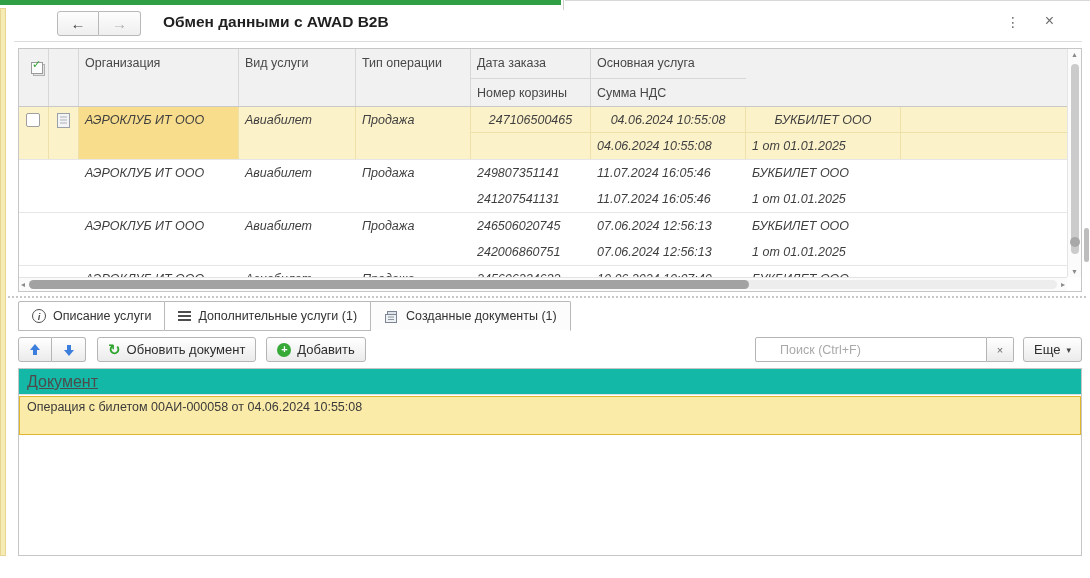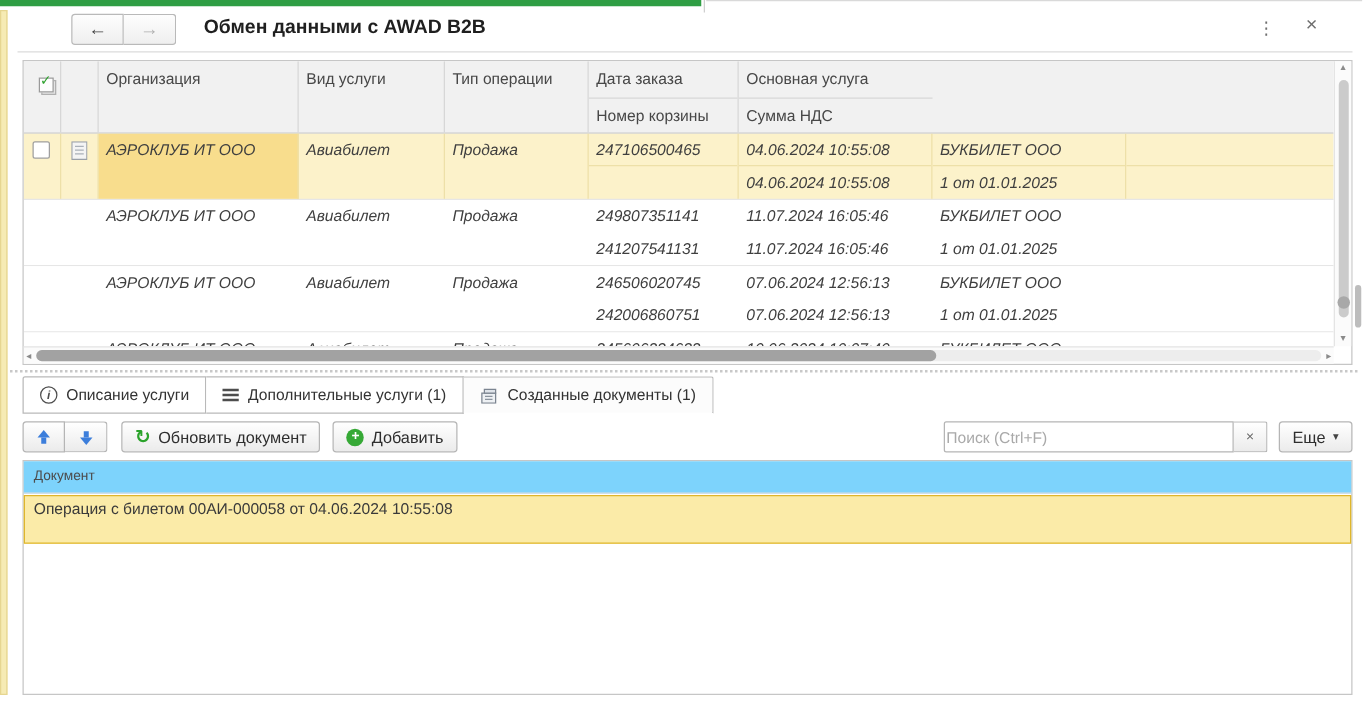--- a/index.html
+++ b/index.html
@@ -38,21 +38,21 @@
   .selall .cube { position:absolute; left:2px; top:2px; width:12px; height:12px; background:#e4e4e4; border:1px solid #b0b0b0; }
   .selall .face { position:absolute; left:0; top:0; width:12px; height:12px; background:#fdfdfd; border:1px solid #9a9a9a; }
   .selall .chk { position:absolute; left:1px; top:-4px; font-size:11px; font-weight:bold; color:#2da12d; }
 
   .orow { height:53px; border-bottom:1px solid #e6e6e6; background:#fff; }
   .orow .c { font-size:12.5px; color:#3f3f3f; overflow:hidden; }
   .orow .l1, .orow .l2 { height:26px; line-height:26px; padding:0 6px; white-space:nowrap; overflow:hidden;font-style:italic; }
   .orow.sel { background:#fcf2ca; }
   .orow.sel .c { border-right:1px solid #ede0a8; }
   .orow.sel .c:last-child { border-right:none; }
-  .orow.sel .l1.div { border-bottom:1px solid #ede0a8; }
+  .orow.sel .l1.div { border-bottom:1px solid #ede0a8;text-align:center; }
   .orow.sel .orgcell { background:#f8dd8d; }
   .orow.partial { height:53px; border-bottom:none; }
   .rowchk { width:14px; height:14px; border:1px solid #9f9f9f; background:#fff; border-radius:2px; margin:6px 0 0 7px; }
   .docicon { margin:6px 0 0 8px; display:block; }
 
   
   .vscroll { position:absolute; top:0; right:0; width:14px; bottom:14px; background:#fbfbfb; border-left:1px solid #e4e4e4; }
   .vscroll .arr { position:absolute; left:0; width:13px; text-align:center; font-size:7px; color:#8a8a8a; }
   .vscroll .arr.up { top:2px; } .vscroll .arr.dn { bottom:2px; }
   .vscroll .thumb { position:absolute; left:3px; top:15px; width:8px; height:190px; background:#cbcbcb; border-radius:4px; }
@@ -85,31 +85,31 @@
   .arrow-up, .arrow-dn { display:inline-block; position:relative; width:10px; height:12px; }
   .arrow-up:before { content:""; position:absolute; left:0; top:0; border-left:5px solid transparent; border-right:5px solid transparent; border-bottom:6px solid #3c7edb; }
   .arrow-up:after { content:""; position:absolute; left:3px; top:6px; width:4px; height:5px; background:#3c7edb; }
   .arrow-dn:before { content:""; position:absolute; left:0; bottom:0; border-left:5px solid transparent; border-right:5px solid transparent; border-top:6px solid #3c7edb; }
   .arrow-dn:after { content:""; position:absolute; left:3px; top:1px; width:4px; height:5px; background:#3c7edb; }
   .icn-refresh { color:#2ba32b; font-size:15px; font-weight:bold; line-height:1; }
   .icn-plus { width:14px; height:14px; border-radius:50%; background:#36a936; color:#fff; font-size:11px; font-weight:bold;
               display:inline-flex; align-items:center; justify-content:center; line-height:1; }
   .gap8 { width:11px; } .gap10 { width:10px; }
   .search-wrap { margin-left:auto; display:flex; }
-  .search-input { width:232px; height:25px; border:1px solid #b5b5b5; border-radius:2px 0 0 2px; padding:0 1px;
+  .search-input { width:232px; height:25px; border:1px solid #b5b5b5; border-radius:2px 0 0 2px; padding:0 24px;
                   font-size:12.5px; color:#a21caf; font-family:inherit; outline:none; }
   .search-input::placeholder { color:#a9a9a9; }
   .search-clear { width:27px; height:25px; border:1px solid #b5b5b5; border-left:none; background:linear-gradient(#ffffff,#ebebeb);
                   border-radius:0 2px 2px 0; font-size:11px; color:#666; display:flex; align-items:center; justify-content:center; }
   .more-btn { margin-left:9px; }
   .caret { font-size:9px; color:#444; }
 
   
   .dtable { position:absolute; left:18px; top:368px; width:1064px; height:188px; border:1px solid #c6c6c6; background:#fff; }
-  .dhead { height:26px; line-height:25px; padding:0 8px; font-size:11px; color:#4c4c4c; background:#7dd3fc; border-bottom:1px solid #e0e0e0; }
+  .dhead { height:26px; line-height:25px; padding:0 8px; font-size:16px; color:#4c4c4c; background:#14b8a6; border-bottom:1px solid #e0e0e0;text-decoration:underline; }
   .drow { height:39px; line-height:21px; padding:0 7px; font-size:12.5px; color:#3a3a3a;
           background:#fbeba8; border:1px solid #dfb62c; margin:1px 0 0 0; white-space:nowrap; overflow:hidden; }
 
   .win-vthumb { position:absolute; right:1px; top:228px; width:5px; height:34px; background:#bdbdbd; border-radius:3px; }
 </style>
 </head>
 <body>
 
 <div id="app">
 

